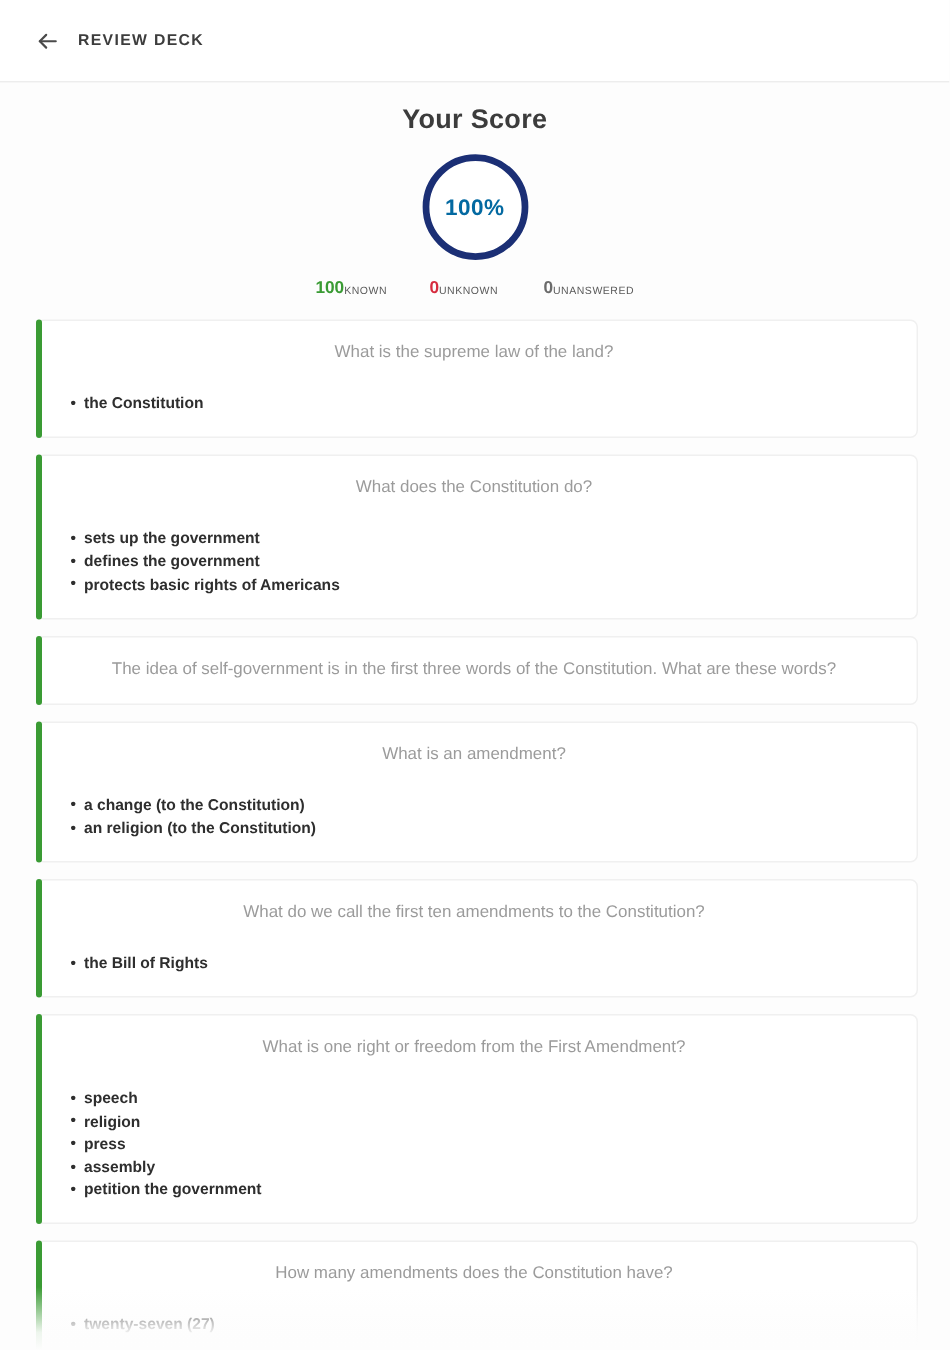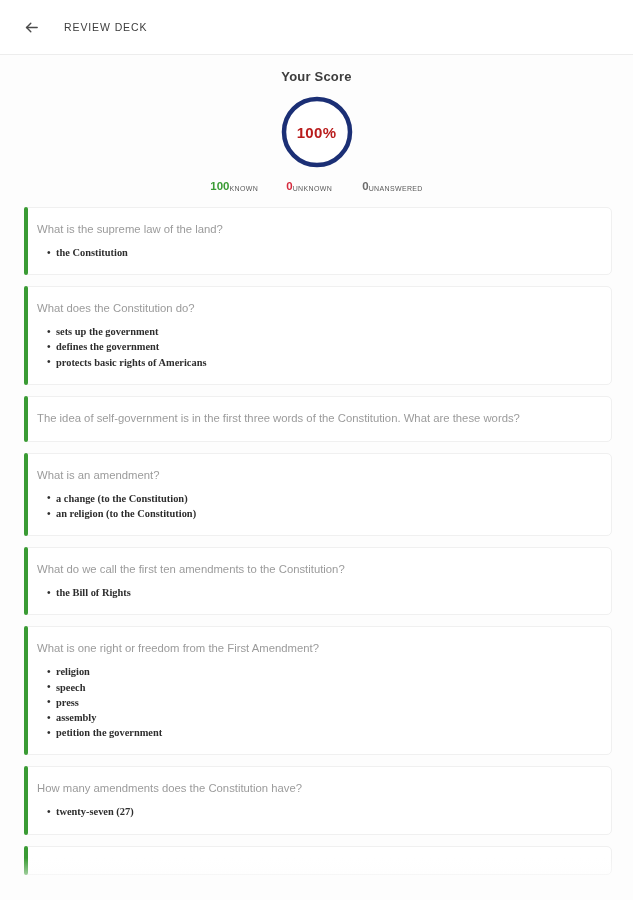--- a/index.html
+++ b/index.html
@@ -35,38 +35,38 @@
     justify-content: center;
     border: none;
     background: transparent;
     cursor: pointer;
     color: #4a4a4a;
     flex: 0 0 auto;
   }
   .back-btn svg { display: block; }
 
   .appbar-title {
-    margin-left: 16px;
+    margin-left: 4px;
     font-size: 10.5px;
     letter-spacing: 0.9px;
-    font-weight: 400;
+    font-weight: 700;
     color: #3d3d3d;
     text-transform: uppercase;
   }
 
   
   .score-section {
     padding-top: 14px;
     display: flex;
     flex-direction: column;
     align-items: center;
   }
 
   .score-heading {
-    font-size: 13px;
+    font-size: 18px;
     font-weight: 700;
     color: #3c3c3c;
     letter-spacing: 0.2px;
     text-align: right;
   }
 
   .ring-wrap {
     margin-top: 11px;
     width: 74px;
     height: 74px;
@@ -80,21 +80,21 @@
   }
 
   .ring-label {
     position: absolute;
     inset: 0;
     display: flex;
     align-items: center;
     justify-content: center;
     font-size: 15px;
     font-weight: 700;
-    color: #b91c1c;
+    color: #0369a1;
     letter-spacing: 0.3px;
   }
 
   
   .stats {
     margin-top: 11px;
     display: flex;
     align-items: flex-start;
     gap: 18px;
   }
@@ -146,27 +146,27 @@
     width: 4px;
     background: #3a9b34;
     border-radius: 3px;
   }
 
   .qcard-question {
     font-size: 11.3px;
     line-height: 17px;
     color: #9b9b9b;
     font-weight: 400;
+    text-align: center;
   }
 
   .answers {
-    margin-top: 7px;
+    margin-top: 18px;
     padding-left: 10px;
     list-style: none;
-    font-family: Liberation Serif, serif;
   }
 
   .answers li {
     font-size: 10.4px;
     line-height: 15.2px;
     font-weight: 700;
     color: #2e2e2e;
     position: relative;
     padding-left: 9px;
   }
@@ -263,22 +263,22 @@
     </div>
     <div class="qcard">
       <div class="qcard-question">What do we call the first ten amendments to the Constitution?</div>
       <ul class="answers">
         <li>the Bill of Rights</li>
       </ul>
     </div>
     <div class="qcard">
       <div class="qcard-question">What is one right or freedom from the First Amendment?</div>
       <ul class="answers">
+        <li>speech</li>
         <li>religion</li>
-        <li>speech</li>
         <li>press</li>
         <li>assembly</li>
         <li>petition the government</li>
       </ul>
     </div>
     <div class="qcard">
       <div class="qcard-question">How many amendments does the Constitution have?</div>
       <ul class="answers">
         <li>twenty-seven (27)</li>
       </ul>

